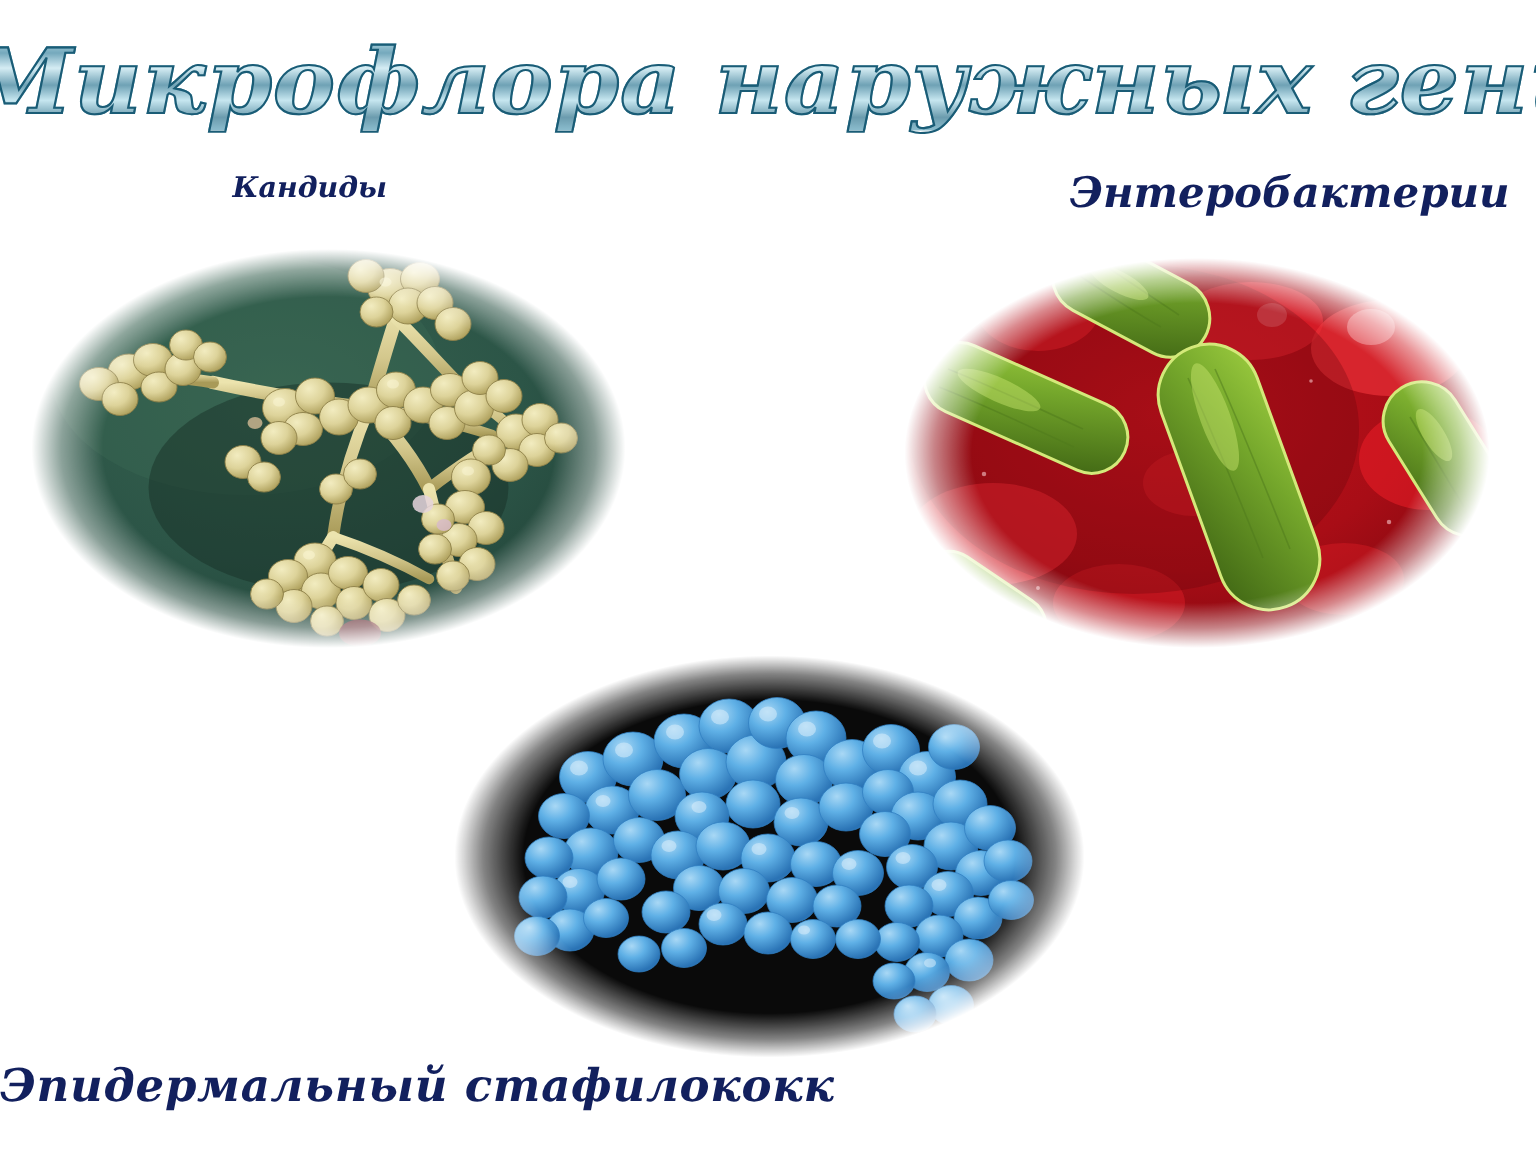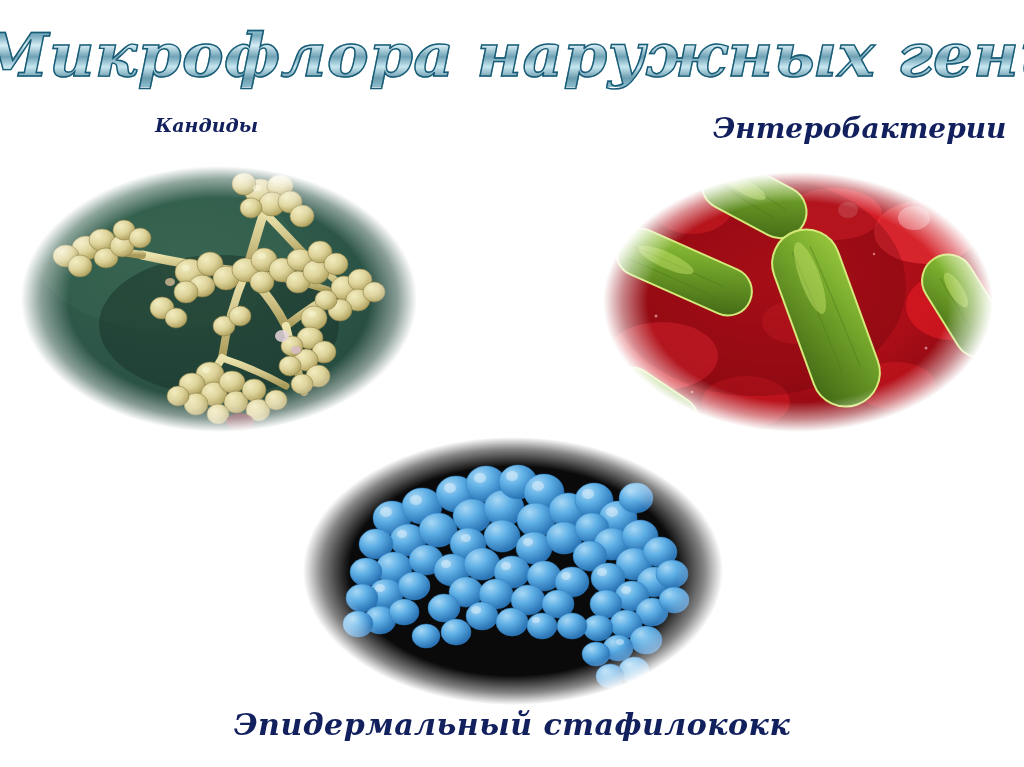--- a/index.html
+++ b/index.html
@@ -71,21 +71,20 @@
   .caption-entero {
     left: 673px;
     top: 112px;
     font-size: 28px;
     margin-left: 40px;
   }
   .caption-staph {
     left: 0;
     right: 0;
     top: 707px;
-    text-align: center;
     font-size: 30px;
     letter-spacing: 0.5px;
   }
 
   
   .plate {
     position: absolute;
     overflow: hidden;
   }
   .plate svg {

